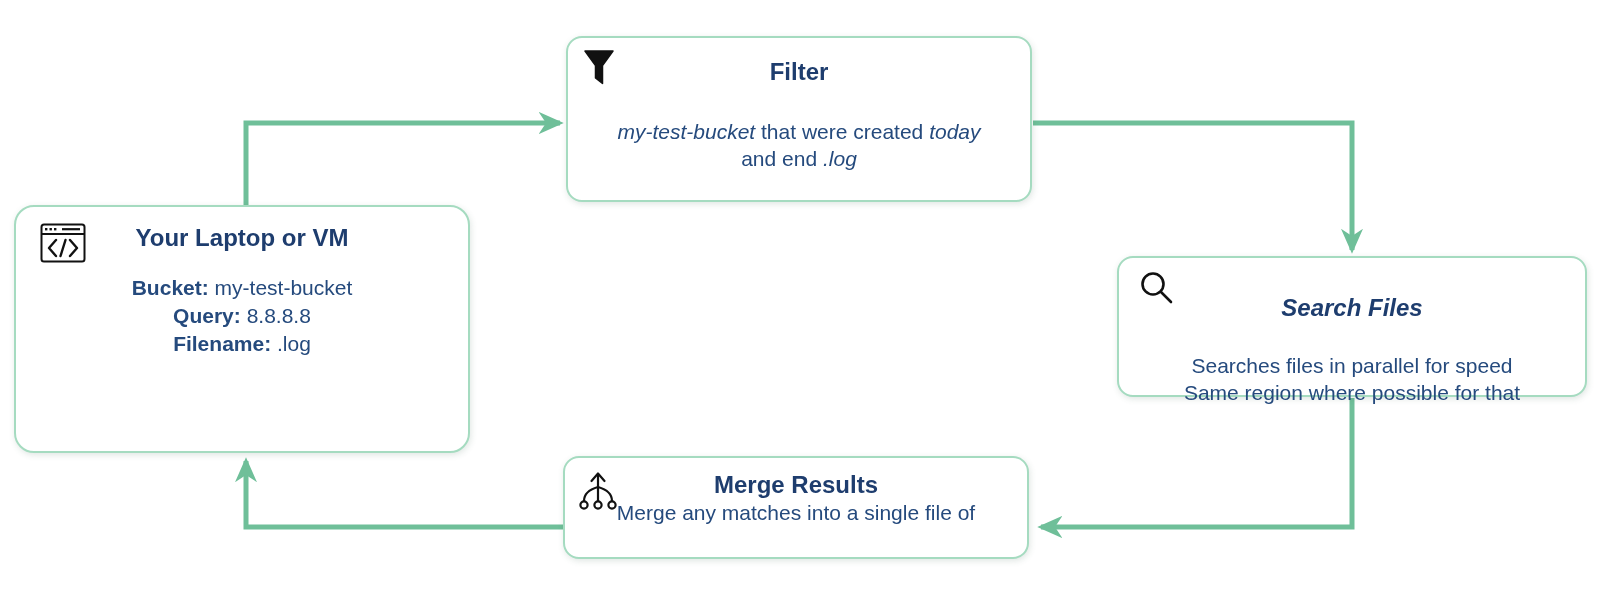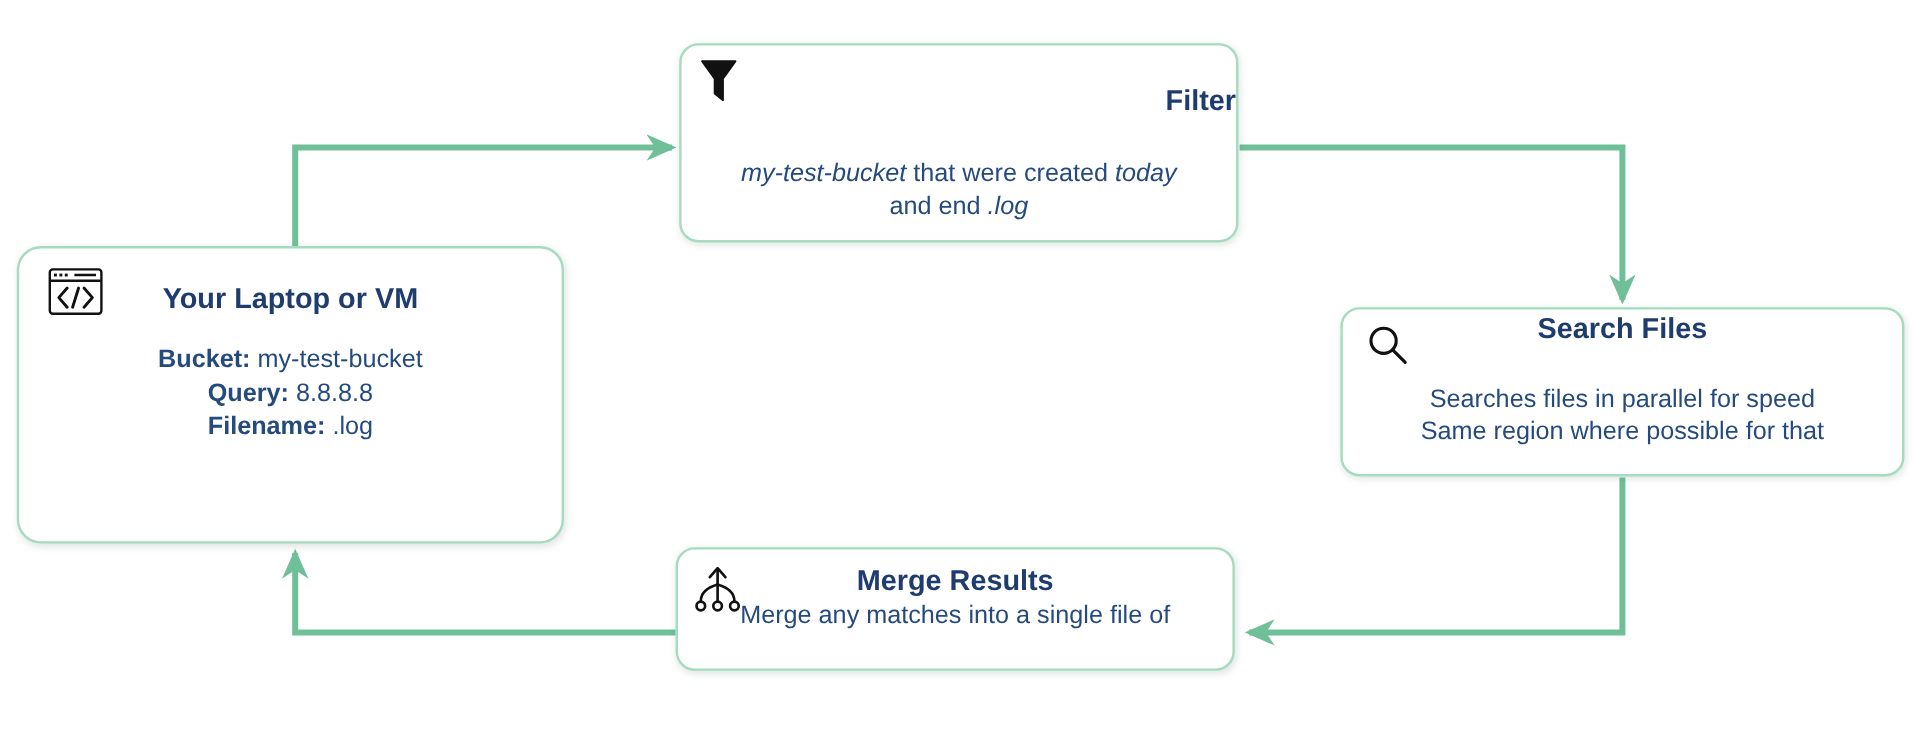--- a/index.html
+++ b/index.html
@@ -34,29 +34,29 @@
   .node-body {
     font-size: 21px;
     line-height: 27px;
   }
   .em { font-style: italic; }
   .lbl { font-weight: bold; }
   .node-icon { position: absolute; }
 
   
   #node-laptop { left: 14px;  top: 205px; width: 456px; height: 248px; border-radius: 20px; }
-  #node-laptop .node-title { padding-top: 29px; }
+  #node-laptop .node-title { padding-top: 17px; }
   #node-laptop .node-body  { margin-top: 22px; line-height: 28px; }
 
   #node-filter { left: 566px; top: 36px;  width: 466px; height: 166px; border-radius: 16px; }
-  #node-filter .node-title { padding-top: 33px; text-align: right; }
+  #node-filter .node-title { padding-top: 20px; }
   #node-filter .node-body  { margin-top: 32px; }
 
   #node-search { left: 1117px; top: 256px; width: 470px; height: 141px; border-radius: 16px; }
-  #node-search .node-title { padding-top: 3px; }
+  #node-search .node-title { padding-top: 36px; font-style: italic; }
   #node-search .node-body  { margin-top: 30px; }
 
   #node-merge { left: 563px; top: 456px; width: 466px; height: 103px; border-radius: 16px; }
   #node-merge .node-title { padding-top: 13px; }
   #node-merge .node-body  { }
 
   #node-laptop .node-icon { left: 24px; top: 16px; }
   #node-filter .node-icon { left: 16px; top: 12px; }
   #node-search .node-icon { left: 20px; top: 12px; }
   #node-merge  .node-icon { left: 12px; top: 8px;  }

